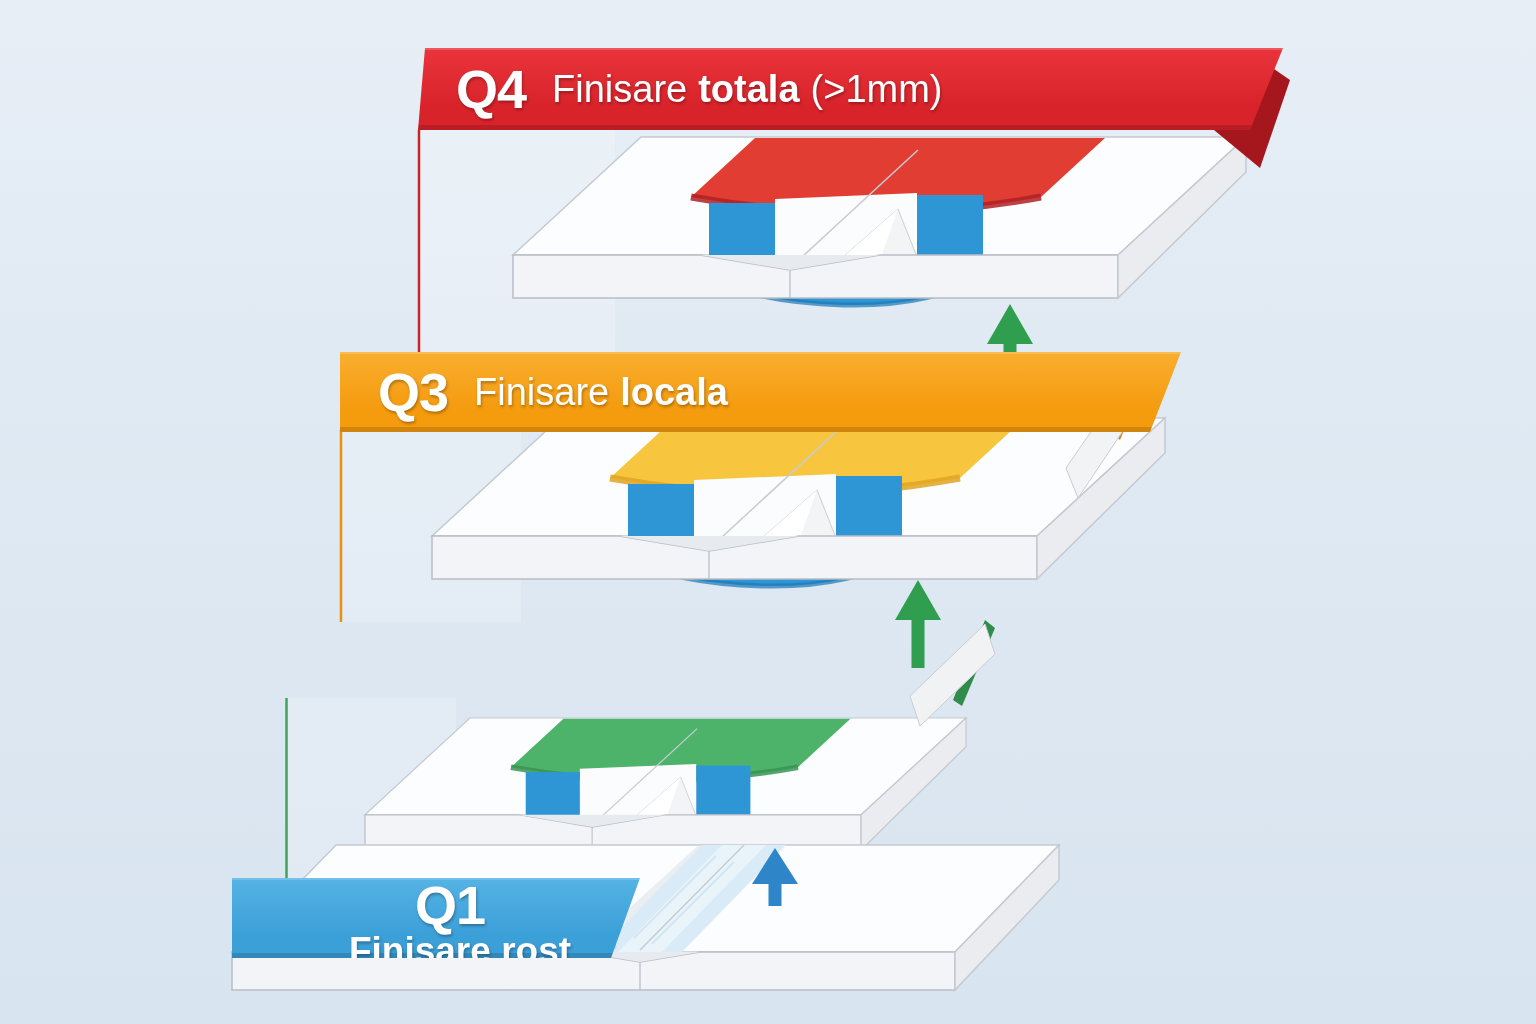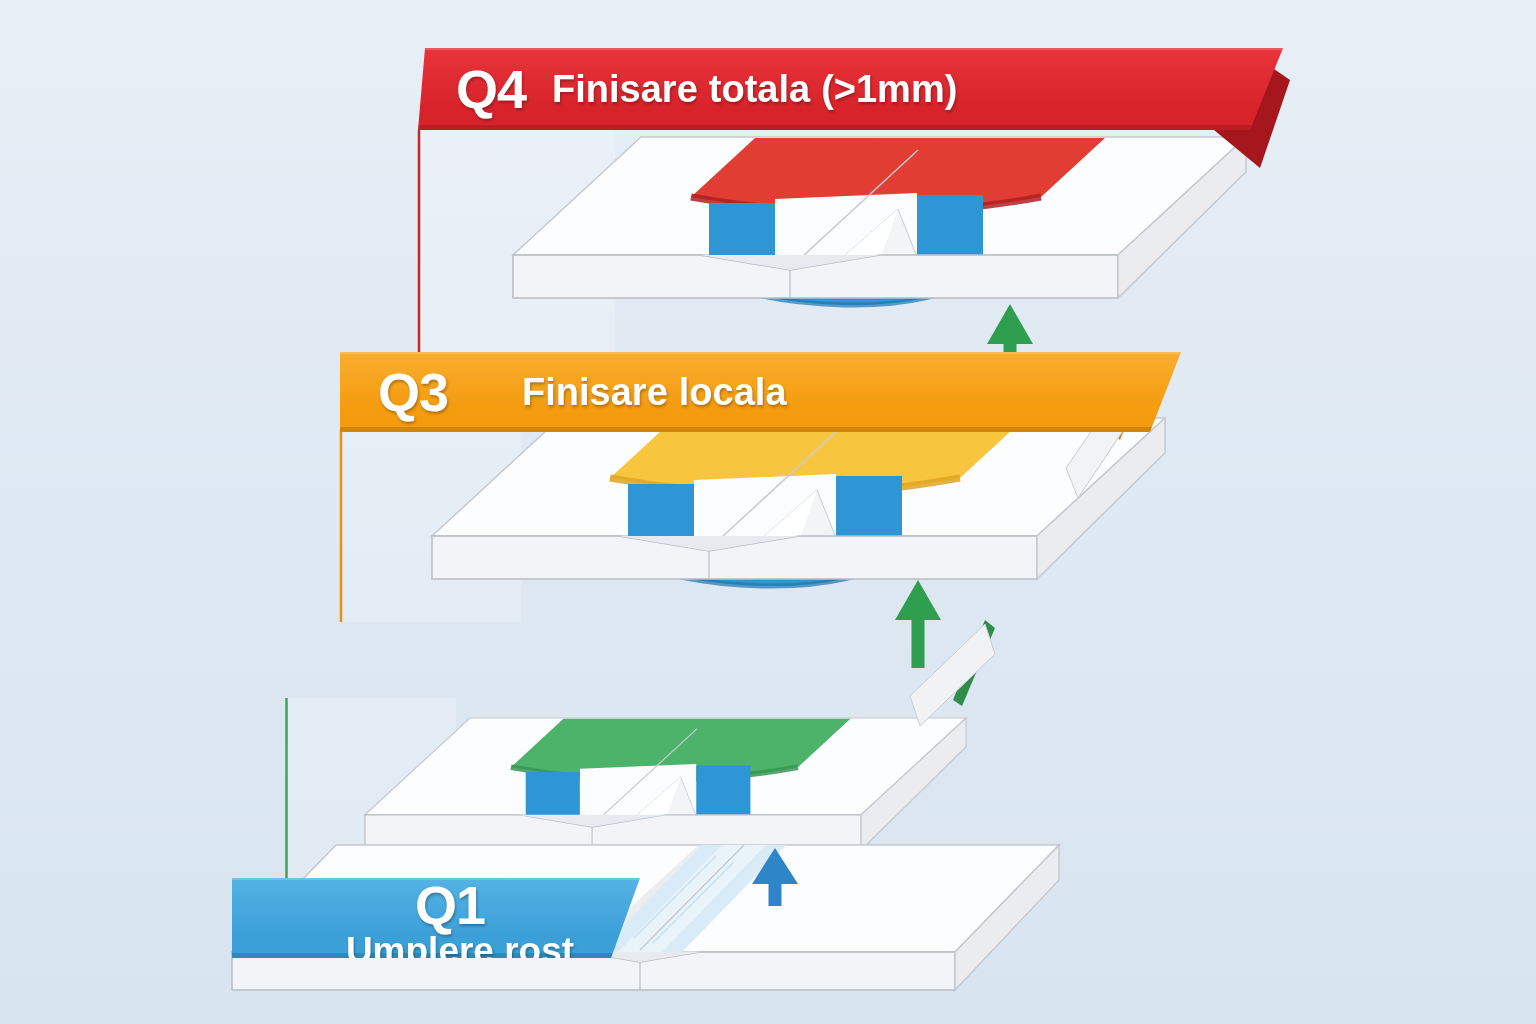--- a/index.html
+++ b/index.html
@@ -21,21 +21,21 @@
         clip-path:polygon(7px 0,100% 0,calc(100% - 33px) 100%,0 100%);}
   .b-q3{left:340px;top:352px;width:803px;height:80px;padding-left:38px;
         clip-path:polygon(0 0,100% 0,calc(100% - 31px) 100%,0 100%);}
   .b-q2{left:285px;top:620px;width:700px;height:80px;padding-left:34px;
         clip-path:polygon(0 0,100% 0,calc(100% - 31px) 100%,0 100%);}
   .b-q1{left:232px;top:878px;width:380px;height:80px;padding-left:28px;
         clip-path:polygon(0 0,100% 0,calc(100% - 29px) 100%,0 100%);}
   .code{font-size:54px;font-weight:800;letter-spacing:-1px;line-height:1;}
   .lbl{display:flex;align-items:baseline;gap:11px;margin-left:26px;font-size:38px;line-height:1;white-space:nowrap;}
   .b-q1 .lbl{margin-left:20px;font-size:37px;}
-  .seg-r{font-weight:700;}
+  .seg-r{font-weight:400;}
   .seg-b{font-weight:700;}
   .seg-r:empty,.seg-b:empty{display:none;}
 </style>
 </head>
 <body>
 
 <div class="stage">
 
   <svg id="base-layer" class="layer" width="1536" height="1024" viewBox="0 0 1536 1024">
 
@@ -115,35 +115,35 @@
 
   <div class="banner b-q4" style="background: linear-gradient(rgb(232, 52, 58) 0%, rgb(217, 35, 43) 72%);">
     <span class="code">Q4</span>
     <span class="lbl">
       <span class="seg-r">Finisare</span>
       <span class="seg-b">totala</span>
       <span class="seg-r">(&gt;1mm)</span>
     </span>
   </div>
 
-  <div class="banner b-q3" style="background: linear-gradient(rgb(249, 174, 47) 0%, rgb(245, 155, 14) 72%); gap: 48px;">
+  <div class="banner b-q3" style="background: linear-gradient(rgb(249, 174, 47) 0%, rgb(245, 155, 14) 72%);">
     <span class="code">Q3</span>
     <span class="lbl">
       <span class="seg-r">Finisare</span>
       <span class="seg-b">locala</span>
 
     </span>
   </div>
 
 
   <div class="banner b-q1" style="background: linear-gradient(rgb(85, 179, 228) 0%, rgb(59, 159, 216) 72%); flex-direction: column;">
     <span class="code">Q1</span>
     <span class="lbl">
 
-      <span class="seg-b">Umplere rost</span>
+      <span class="seg-b">Finisare rost</span>
 
     </span>
   </div>
 
   <svg id="over-layer" class="layer" width="1536" height="1024" viewBox="0 0 1536 1024">
     <g fill="var(--arrow-1)">
       <rect x="911.5" y="614" width="13" height="54"></rect>
       <path d="M895,620 L918,580 L941,620 Z"></path>
     </g>
   </svg>

